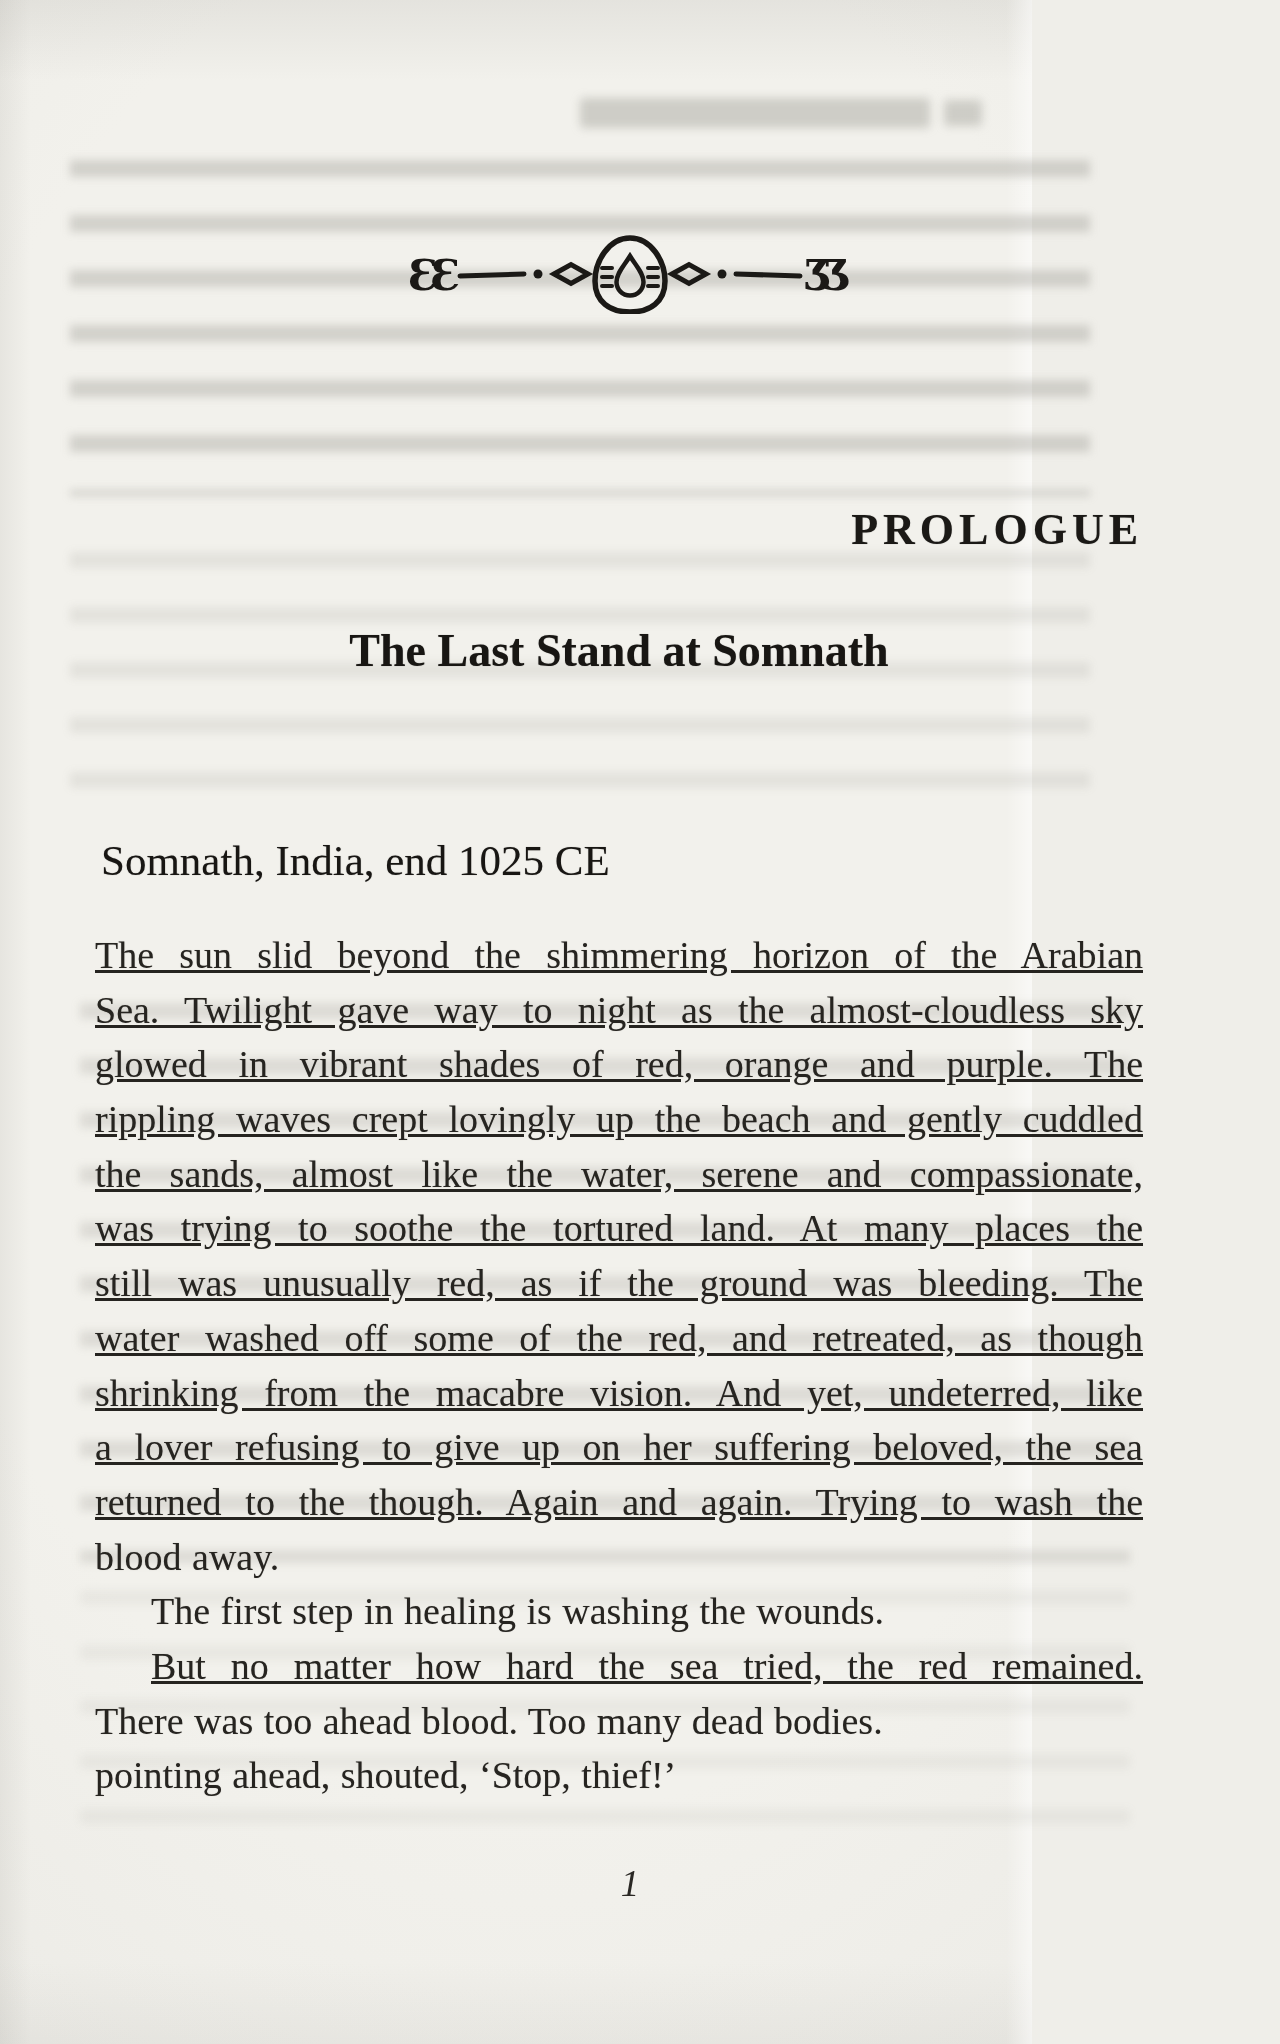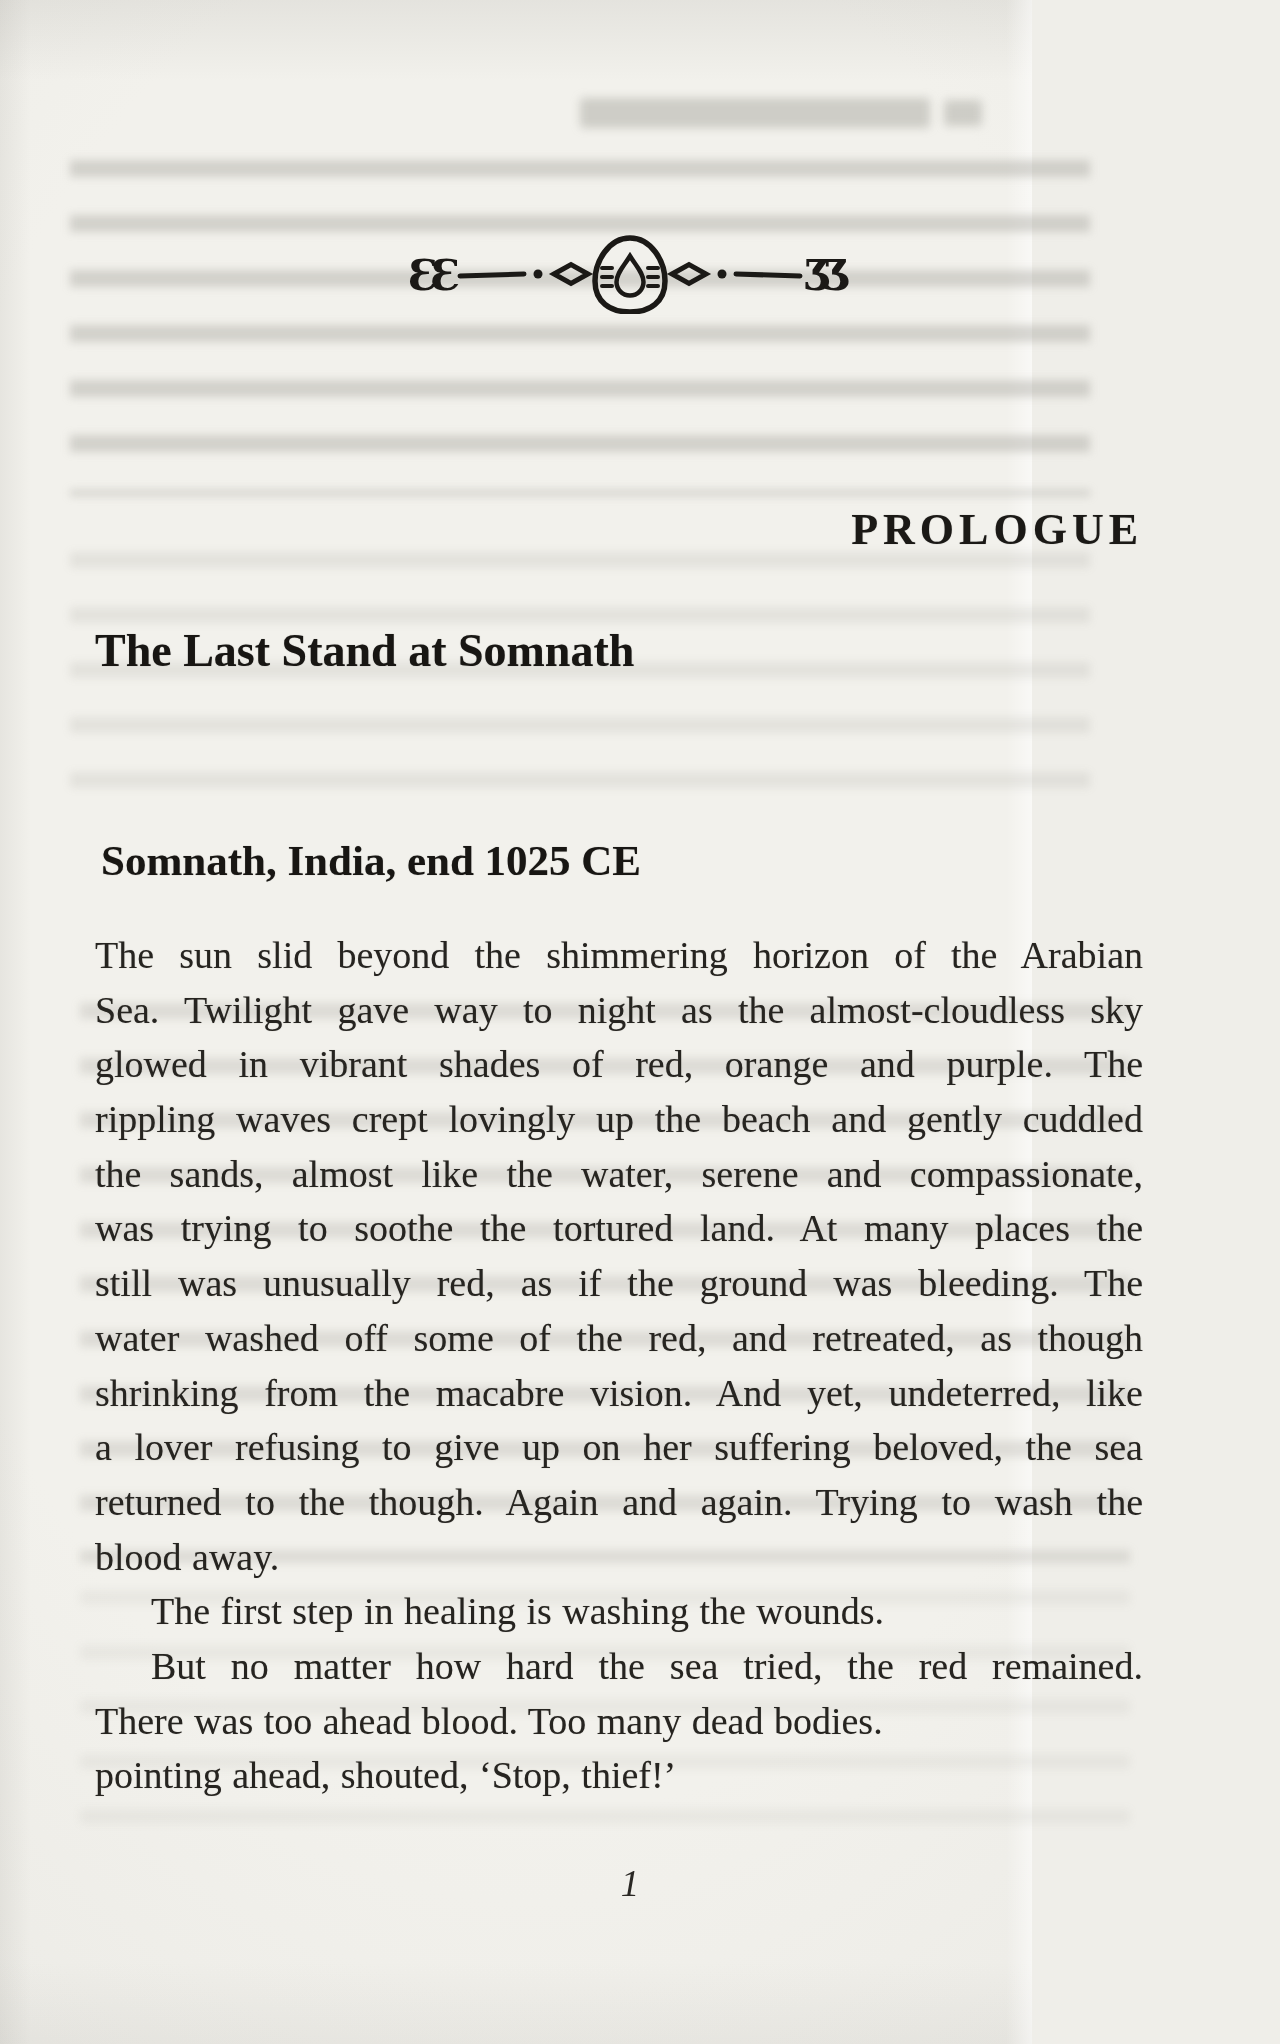--- a/index.html
+++ b/index.html
@@ -35,36 +35,36 @@
   .ornament{
     position:absolute;left:305px;top:230px;width:460px;height:84px;
   }
   .kicker{
     position:absolute;left:0;top:504px;width:100%;
     font-size:44px;font-weight:700;letter-spacing:5px;text-align:right;
     color:#1b1916;text-shadow:0 0 1px rgba(27,25,22,.35);
   }
   .title{
     position:absolute;left:0;top:624px;width:100%;
-    font-size:46px;font-weight:700;text-align:left;
+    font-size:46px;font-weight:700;text-align:center;
     color:#181613;text-shadow:0 0 1px rgba(24,22,19,.35);
   }
   .scene{
     position:absolute;left:6px;top:836px;width:100%;
-    font-size:43px;font-weight:700;text-align:left;
+    font-size:43px;font-weight:400;text-align:left;
     color:#181613;text-shadow:0 0 1px rgba(24,22,19,.35);
   }
   .bodytext{
     position:absolute;left:0;top:928px;width:1048px;
     font-size:38px;line-height:54.7px;color:#262420;
     text-shadow:0 0 1px rgba(38,36,32,.28);
     word-spacing:1px;
   }
   .line{height:54.7px;white-space:nowrap;}
-  .line.just{white-space:normal;text-align:justify;text-align-last:justify;}
+  .line.just{white-space:normal;text-align:justify;text-align-last:justify;text-decoration:underline;}
   .line.ind{padding-left:56px;}
   .folio{
     position:absolute;left:0;top:1862px;width:100%;
     text-align:center;font-style:italic;font-size:37px;color:#2a2824;
     padding-left:22px;box-sizing:border-box;
   }
   .orn-stroke{stroke:#1b1916;fill:none;stroke-linecap:round;}
   .orn-fill{fill:#1b1916;}
   .orn-text{font-family:"DejaVu Serif",serif;font-weight:700;fill:#1b1916;}
 </style>

